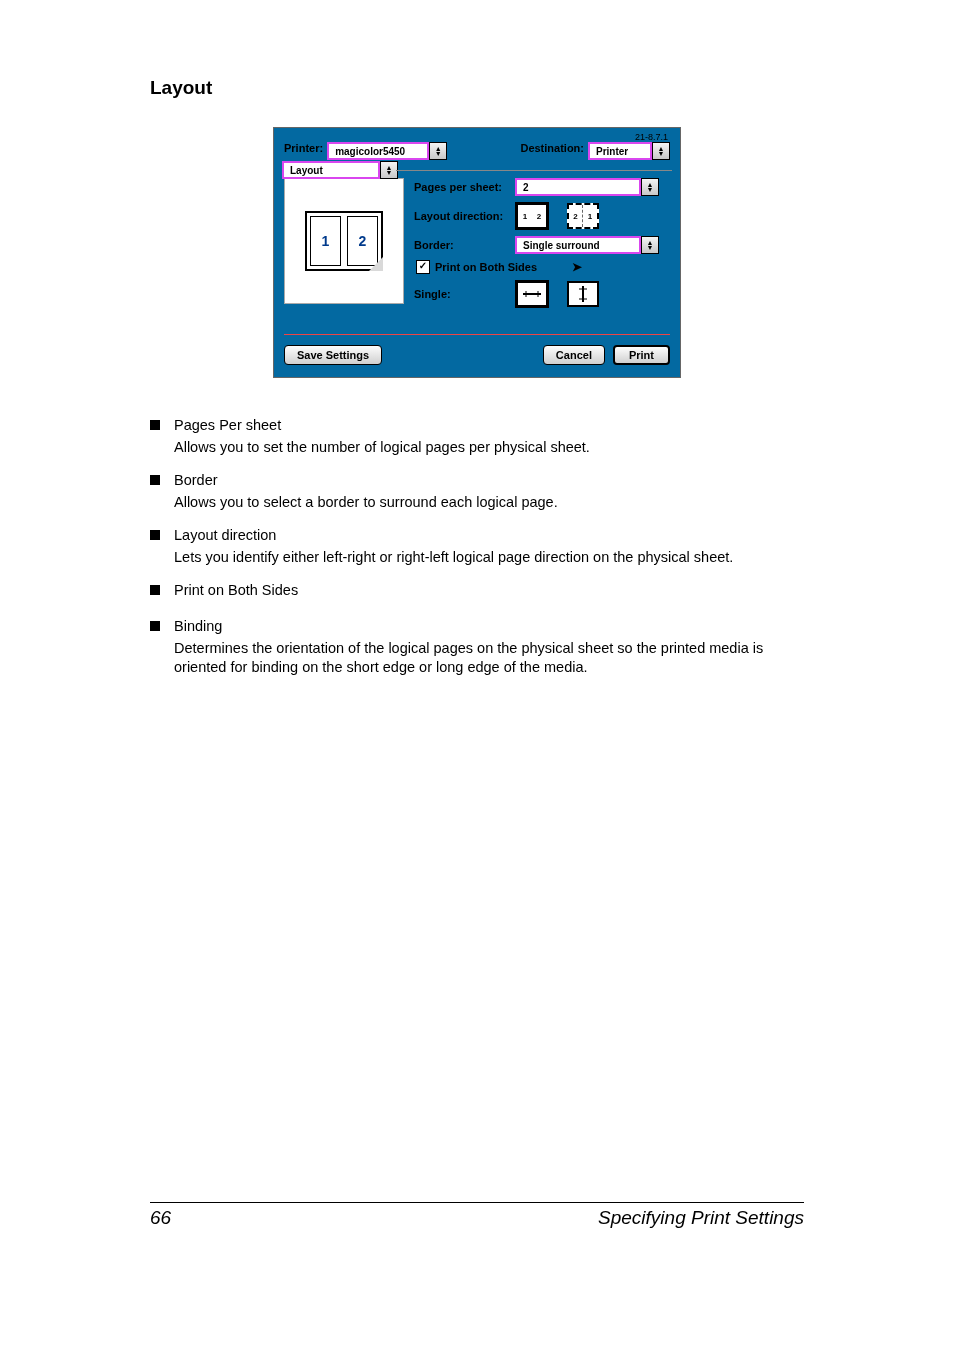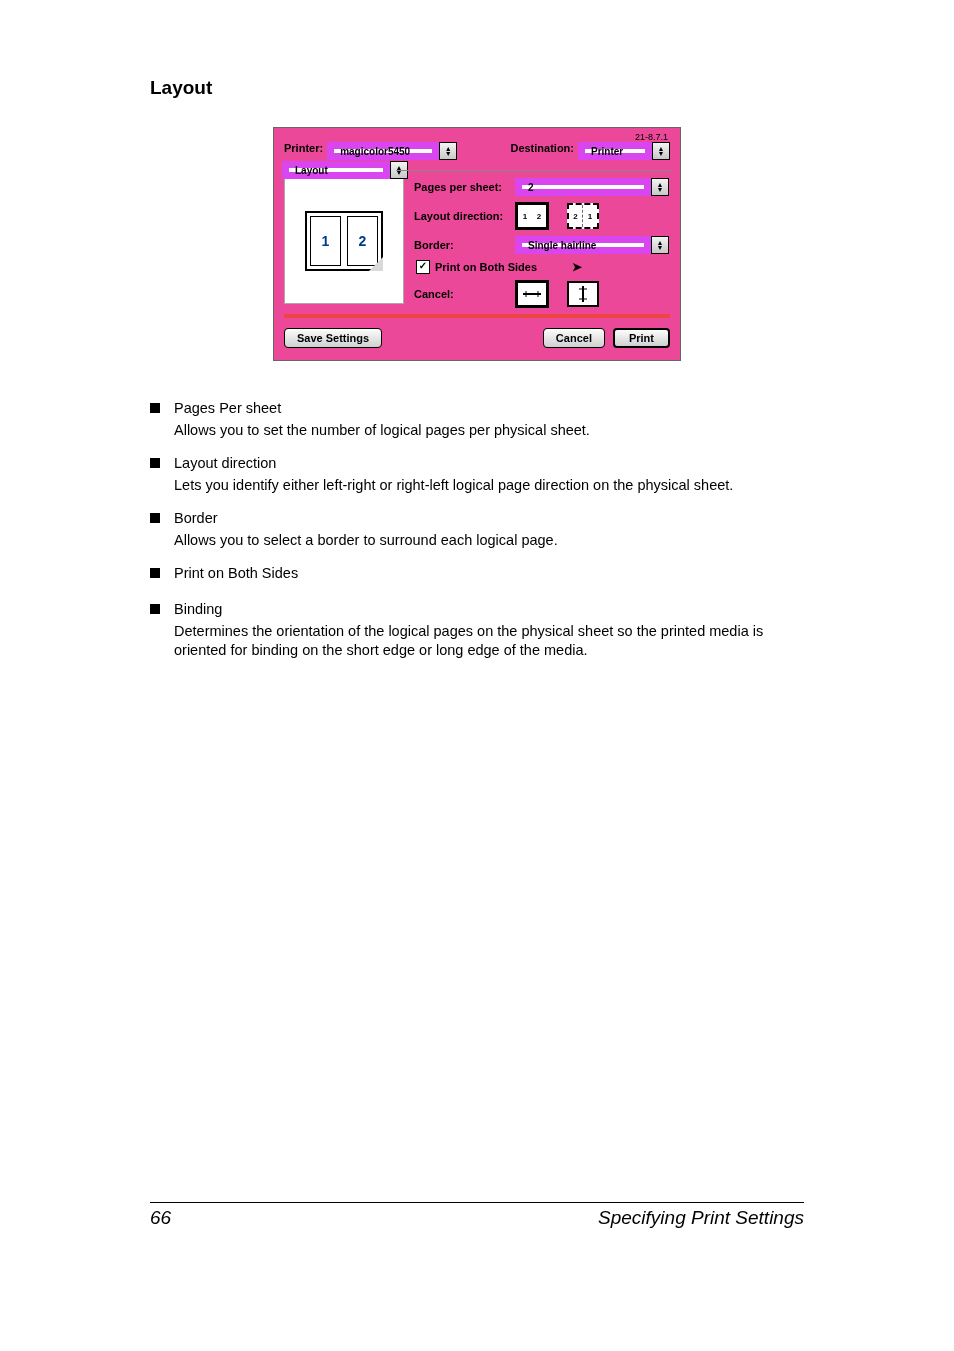--- a/index.html
+++ b/index.html
@@ -19,21 +19,21 @@
     font-size: 19px;
     font-weight: bold;
     margin: 0 0 28px 0;
   }
 
   
   .dlg {
     width: 386px;
     margin: 0 auto;
     border: 1px solid #666;
-    background: #ec4899;
+    background: #0369a1;
     position: relative;
     padding: 8px 10px 12px 10px;
     font-family: "Verdana", Arial, sans-serif;
     font-size: 11px;
     font-weight: bold;
   }
   .dlg-version {
     position: absolute;
     top: 4px;
     right: 12px;
@@ -46,21 +46,21 @@
     margin-top: 6px;
   }
   .row1 .spacer { flex: 1; }
   .sel {
     display: inline-flex;
     align-items: stretch;
     height: 18px;
   }
   .sel .sel-val {
     background: #fff;
-    border: 7px solid #d946ef;
+    border: 2px solid #d946ef;
     padding: 0 6px;
     display: flex;
     align-items: center;
     font-size: 10px;
   }
   .sel .sel-btn {
     width: 16px;
     border: 1px solid #000;
     background: linear-gradient(#f4f4f4,#c8c8c8);
     display: flex;
@@ -169,22 +169,22 @@
     font-size:10px;line-height:10px;text-align:center;
   }
   .bind-icon {
     width: 28px; height: 22px; border:2px solid #000;
     background:#fff;
     display:flex;flex-direction:column;align-items:center;justify-content:center;
     font-size:8px;
   }
   .bind-icon.side{flex-direction:row}
   .dlg-footer {
-    border-top: 4px solid #ef4444;
-    margin-top: 0;
+    border-top: 1px solid #ef4444;
+    margin-top: 20px;
     padding-top: 10px;
     display: flex;
     align-items: flex-end;
   }
   .btn {
     background: linear-gradient(#fdfdfd,#d0d0d0);
     border: 1px solid #000;
     border-radius: 4px;
     padding: 3px 12px;
     font-size: 11px;
@@ -282,31 +282,31 @@
             </span>
             <span style="width:6px"></span>
             <span class="mini-icon dashed" style="border-style:dashed">
               <span>2</span>
               <span>1</span>
             </span>
           </div>
           <div class="opt-row">
             <span class="lbl">Border:</span>
             <span class="sel">
-              <span class="sel-val" style="width:110px">Single hairline</span>
+              <span class="sel-val" style="width:110px">Single surround</span>
               <span class="sel-btn">▲<br>▼</span>
             </span>
           </div>
           <div class="chkline">
             <span class="chkbox">✓</span>
             <span>Print on Both Sides</span>
             <span style="margin-left:30px;font-size:12px">➤</span>
           </div>
           <div class="opt-row" style="margin-top:6px">
-            <span class="lbl">Cancel:</span>
+            <span class="lbl">Single:</span>
             <span class="bind-icon" style="border-width:3px">
               <svg width="18" height="6">
                   <line x1="0" y1="3" x2="18" y2="3" stroke="#000" stroke-width="2"></line>
                   <line x1="3" y1="0" x2="3" y2="6" stroke="#000"></line>
                   <line x1="15" y1="0" x2="15" y2="6" stroke="#000"></line>
                 </svg>
             </span>
             <span style="width:6px"></span>
             <span class="bind-icon side">
               <svg width="8" height="16">
@@ -333,29 +333,29 @@
     <div class="item">
       <div class="bullet"></div>
       <div class="body">
         <div class="term">Pages Per sheet</div>
         <div class="desc">Allows you to set the number of logical pages per physical sheet.</div>
       </div>
     </div>
     <div class="item">
       <div class="bullet"></div>
       <div class="body">
+        <div class="term">Border</div>
+        <div class="desc">Allows you to select a border to surround each logical page.</div>
+      </div>
+    </div>
+    <div class="item">
+      <div class="bullet"></div>
+      <div class="body">
         <div class="term">Layout direction</div>
         <div class="desc">Lets you identify either left-right or right-left logical page direction on the physical sheet.</div>
-      </div>
-    </div>
-    <div class="item">
-      <div class="bullet"></div>
-      <div class="body">
-        <div class="term">Border</div>
-        <div class="desc">Allows you to select a border to surround each logical page.</div>
       </div>
     </div>
     <div class="item">
       <div class="bullet"></div>
       <div class="body">
         <div class="term">Print on Both Sides</div>
       </div>
     </div>
     <div class="item">
       <div class="bullet"></div>

